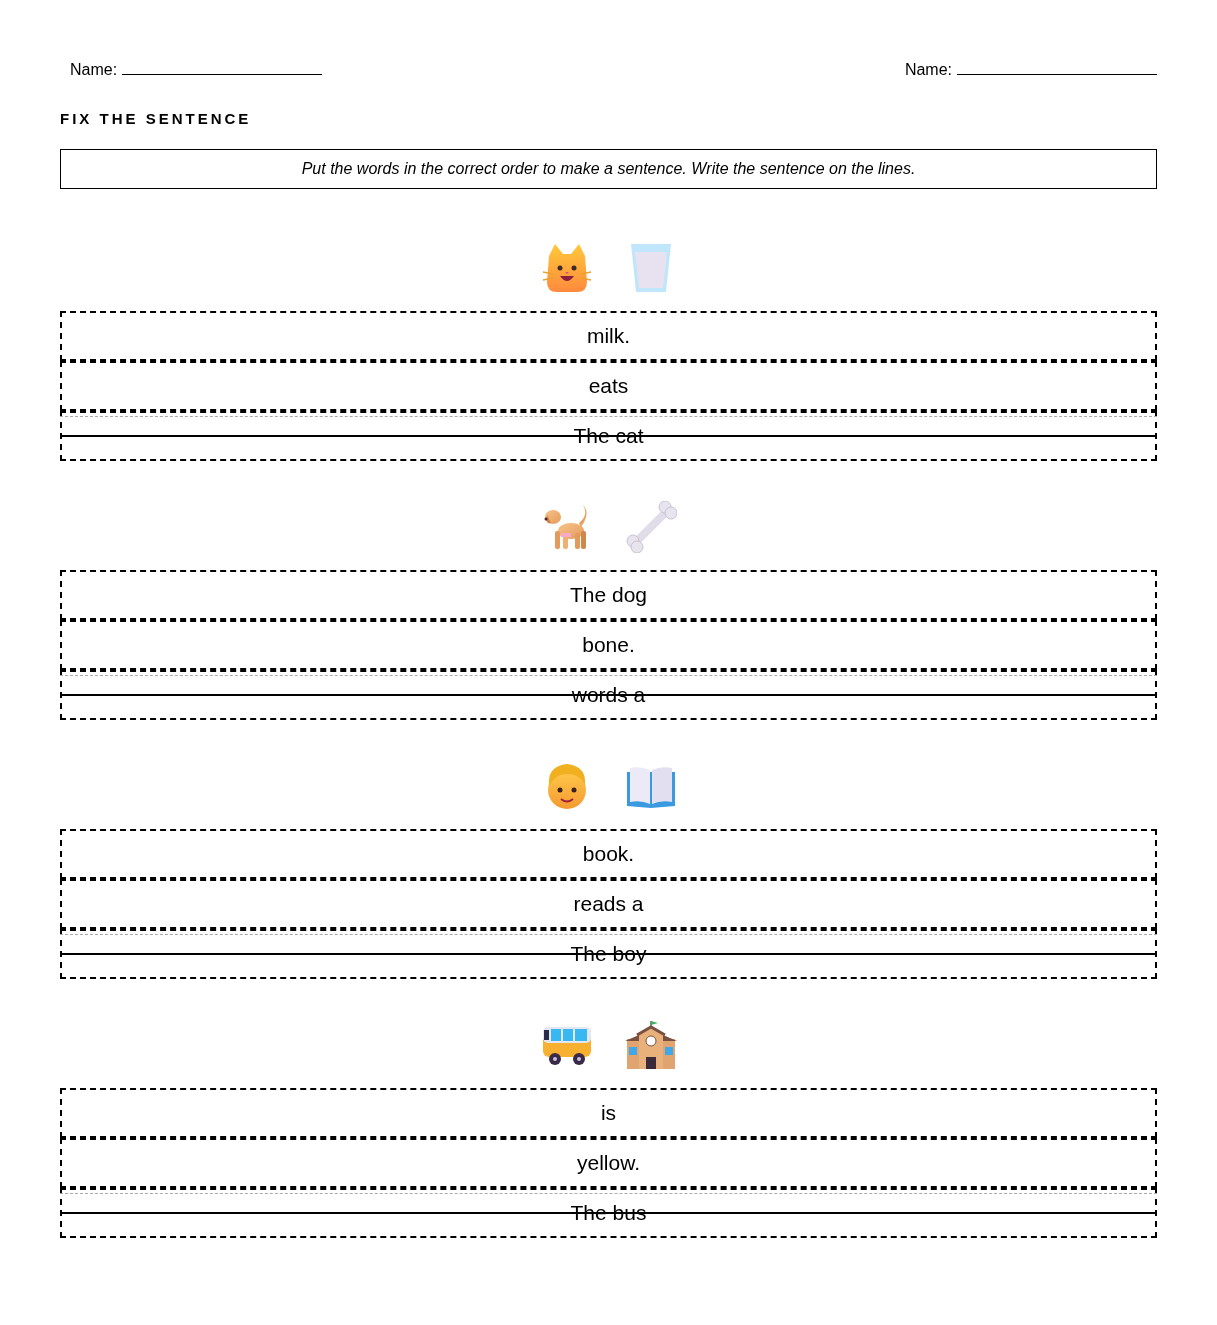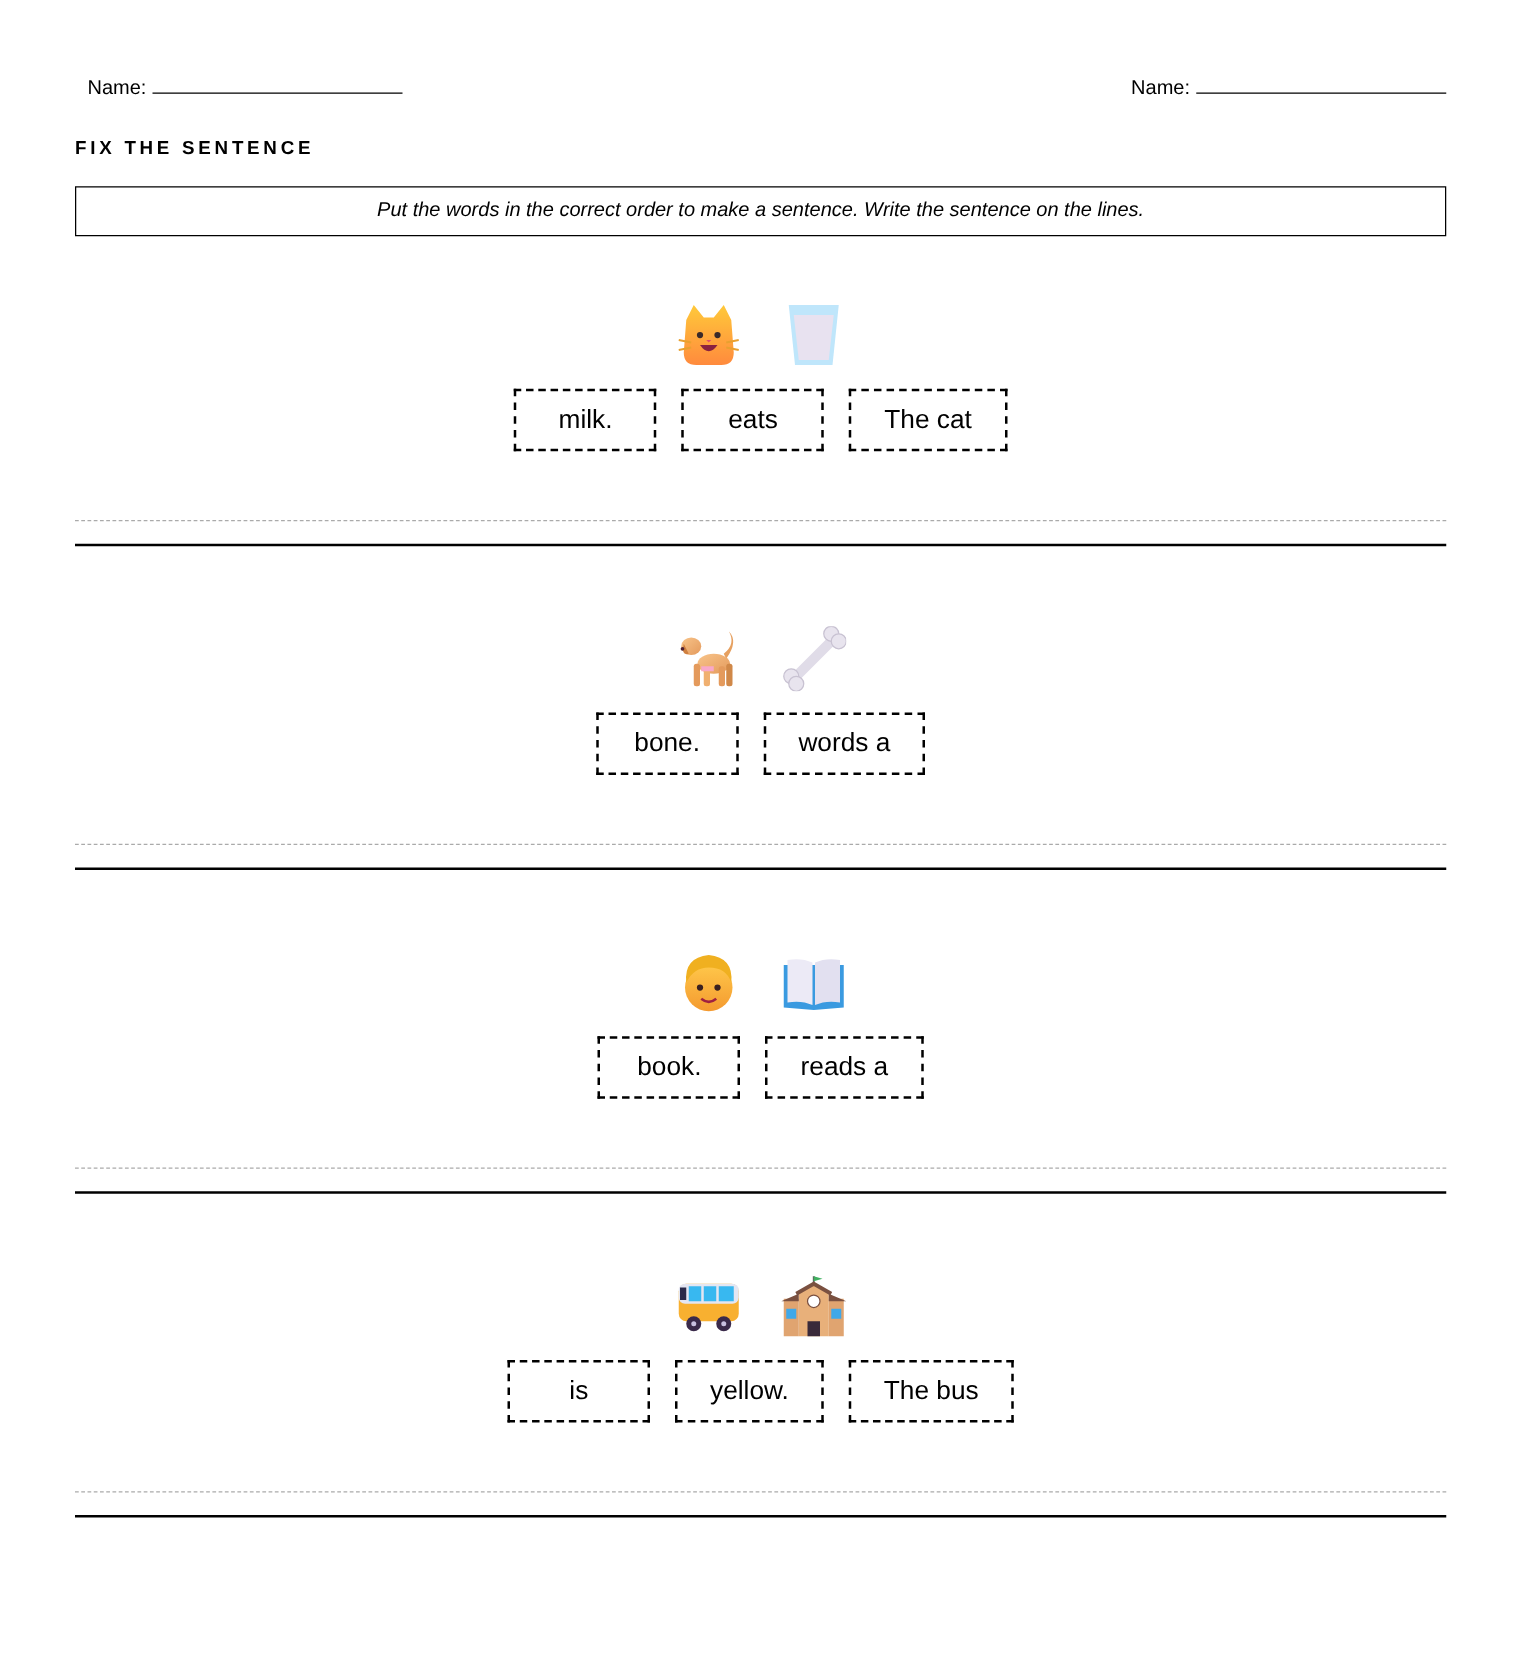--- a/index.html
+++ b/index.html
@@ -33,21 +33,21 @@
     .pics {
       position: absolute; top: 0; left: 0; width: 1097px; height: 54px;
       display: flex; justify-content: center; gap: 32px; align-items: flex-end;
     }
     .pic {
       width: 52px; height: 52px; display: flex; align-items: center; justify-content: center;
       font-size: 44px; line-height: 1;
     }
     .words {
       position: absolute; top: 71px; left: 0; width: 1097px;
-      display: flex; justify-content: center; gap: 20px;
+      display: flex; justify-content: center;  flex-direction: column;
     }
     .word {
       box-sizing: border-box; min-width: 114px; height: 50px; padding: 0 26px;
       border: 2px dashed #000; display: flex; align-items: center; justify-content: center;
       font-size: 21px; background: #fff; cursor: grab; white-space: nowrap;
     }
     .line-dashed {
       position: absolute; top: 176px; left: 0; width: 1097px; height: 0;
       border-top: 1px dashed #aaaaaa;
     }
@@ -142,20 +142,21 @@
             <line x1="12" y1="40" x2="40" y2="12" stroke="#e0dce8" stroke-width="8" stroke-linecap="round"></line>
             <circle cx="8" cy="40" r="6"></circle>
               <circle cx="12" cy="46" r="6"></circle>
             <circle cx="40" cy="6" r="6"></circle>
               <circle cx="46" cy="12" r="6"></circle>
           </g>
         </svg>
       </div>
     </div>
     <div class="words">
+      <div class="word">The dog</div>
       <div class="word">bone.</div>
       <div class="word">words a</div>
     </div>
     <div class="line-dashed"></div>
     <div class="line-solid"></div>
   </div>
 
   <div class="section" style="top:758px;">
     <div class="pics">
       <div class="pic">
@@ -177,20 +178,21 @@
         <svg class="svg-ico" viewBox="0 0 52 52">
           <path d="M2 12 L2 46 L26 48 L50 46 L50 12 Z" fill="#3a9ae0"></path>
           <path d="M5 8 Q16 6 25 10 L25 44 Q16 40 5 42 Z" fill="#eceaf6"></path>
           <path d="M47 8 Q36 6 27 10 L27 44 Q36 40 47 42 Z" fill="#e2e0f0"></path>
         </svg>
       </div>
     </div>
     <div class="words">
       <div class="word">book.</div>
       <div class="word">reads a</div>
+      <div class="word">The boy</div>
     </div>
     <div class="line-dashed"></div>
     <div class="line-solid"></div>
   </div>
 
   <div class="section" style="top:1017px;">
     <div class="pics">
       <div class="pic">
         <svg class="svg-ico" viewBox="0 0 52 52">
           <rect x="2" y="8" width="48" height="30" rx="6" fill="#f8b030"></rect>

